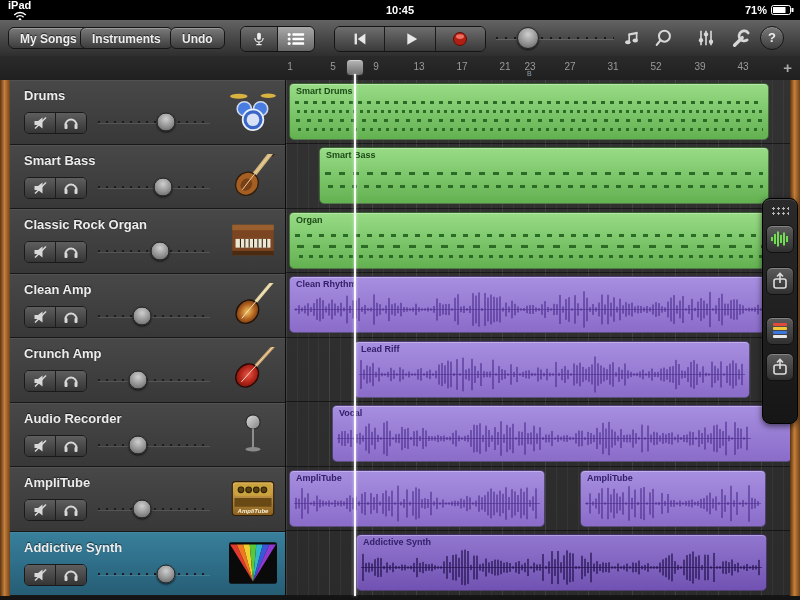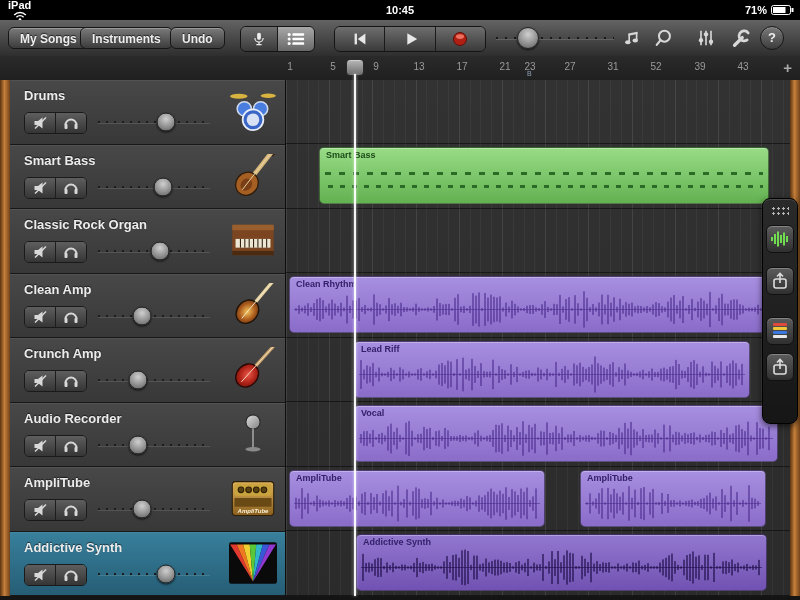--- a/index.html
+++ b/index.html
@@ -561,26 +561,34 @@
             <polygon points="22,37 31,3 37,3" fill="#3858d8"></polygon>
             <polygon points="22,37 37,3 43,3" fill="#9038d0"></polygon>
           </svg>
         </div>
       </div>
     </div>
 
     <div class="timeline">
       <div class="rowlines"></div>
 
+      <div class="region green" style="left:3px;top:3px;width:480px">
+        <div class="rlabel">Smart Drums</div>
+        <div class="notes notes-drums"></div>
+      </div>
 
       <div class="region green" style="left:33px;top:67px;width:450px">
         <div class="rlabel">Smart Bass</div>
         <div class="notes notes-bass"></div>
       </div>
 
+      <div class="region green" style="left:3px;top:132px;width:480px">
+        <div class="rlabel">Organ</div>
+        <div class="notes notes-organ"></div>
+      </div>
 
       <div class="region purple" style="left:3px;top:196px;width:480px">
         <div class="rlabel">Clean Rhythm</div>
         <div class="wave">
             <svg width="470" height="39" style="display:block">
               <g fill="currentColor">
                 <rect x="0" y="19.0" width="470" height="1"></rect>
                 <rect x="1" y="18.3" width="2" height="2.4"></rect>
                 <rect x="4" y="15.2" width="2" height="8.6"></rect>
                 <rect x="7" y="17.5" width="2" height="4.0"></rect>
@@ -874,21 +882,21 @@
                 <rect x="370" y="8.5" width="2" height="22.1"></rect>
                 <rect x="373" y="5.4" width="2" height="28.1"></rect>
                 <rect x="376" y="8.3" width="2" height="22.4"></rect>
                 <rect x="379" y="14.5" width="2" height="10.0"></rect>
                 <rect x="382" y="8.9" width="2" height="21.2"></rect>
               </g>
             </svg>
           </div>
       </div>
 
-      <div class="region purple" style="left:68px;top:325px;width:424px">
+      <div class="region purple" style="left:46px;top:325px;width:460px">
         <div class="rlabel">Vocal</div>
         <div class="wave">
             <svg width="414" height="39" style="display:block">
               <g fill="currentColor">
                 <rect x="0" y="19.0" width="414" height="1"></rect>
                 <rect x="1" y="15.0" width="2" height="9.1"></rect>
                 <rect x="4" y="12.2" width="2" height="14.5"></rect>
                 <rect x="7" y="12.0" width="2" height="15.0"></rect>
                 <rect x="10" y="14.7" width="2" height="9.5"></rect>
                 <rect x="13" y="11.0" width="2" height="17.0"></rect>

